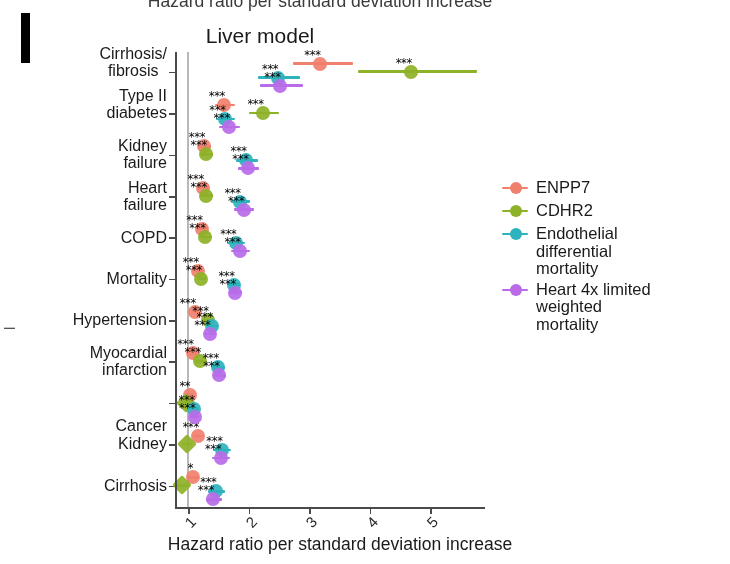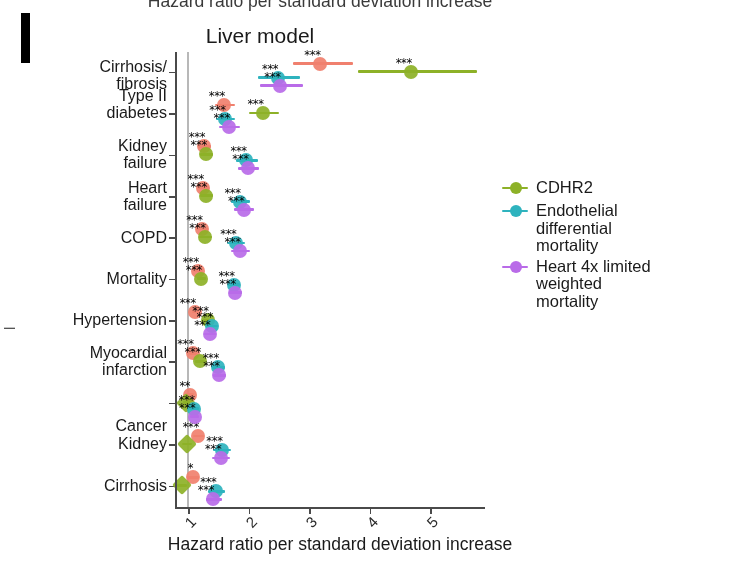--- a/index.html
+++ b/index.html
@@ -146,21 +146,21 @@
       <div class="xtick-label" style="left: 180px;">1</div>
       <div class="xtick" style="left: 248.5px;"></div>
       <div class="xtick-label" style="left: 240.5px;">2</div>
       <div class="xtick" style="left: 309px;"></div>
       <div class="xtick-label" style="left: 301px;">3</div>
       <div class="xtick" style="left: 369.5px;"></div>
       <div class="xtick-label" style="left: 361.5px;">4</div>
       <div class="xtick" style="left: 430px;"></div>
       <div class="xtick-label" style="left: 422px;">5</div>
       <div class="ytick" style="top: 71.9318px;"></div>
-      <div class="ylabel" style="top: 58px;">Cirrhosis/
+      <div class="ylabel" style="top: 45px; text-align: center;">Cirrhosis/
 fibrosis</div>
       <div class="ytick" style="top: 113.295px;"></div>
       <div class="ylabel" style="top: 87px;">Type II
 diabetes</div>
       <div class="ytick" style="top: 154.659px;"></div>
       <div class="ylabel" style="top: 137.409px;">Kidney
 failure</div>
       <div class="ytick" style="top: 196.023px;"></div>
       <div class="ylabel" style="top: 178.773px;">Heart
 failure</div>
@@ -310,20 +310,27 @@
       <div class="stars" style="left: 197.81px; top: 485.318px;">***</div>
     </div>
 
   <div class="abs x-axis"></div>
   <div class="abs y-axis"></div>
 
   <div id="legend" class="abs">
     <div id="legend-items">
         <div class="legend-row">
           <span class="legend-key">
+            <span class="kline" style="background: rgb(240, 128, 110);"></span>
+            <span class="kdot" style="background: rgb(240, 128, 110);"></span>
+          </span>
+          <span class="legend-label">ENPP7</span>
+        </div>
+        <div class="legend-row">
+          <span class="legend-key">
             <span class="kline" style="background: rgb(141, 177, 39);"></span>
             <span class="kdot" style="background: rgb(141, 177, 39);"></span>
           </span>
           <span class="legend-label">CDHR2</span>
         </div>
         <div class="legend-row">
           <span class="legend-key">
             <span class="kline" style="background: rgb(46, 179, 190);"></span>
             <span class="kdot" style="background: rgb(46, 179, 190);"></span>
           </span>

